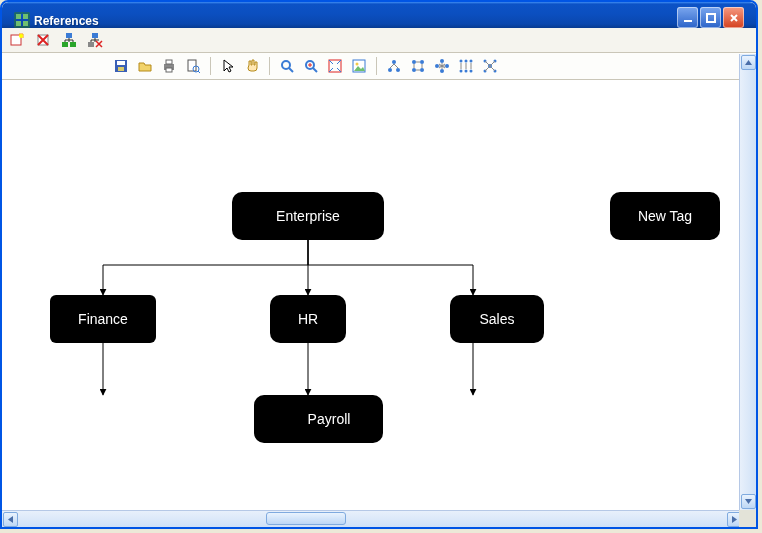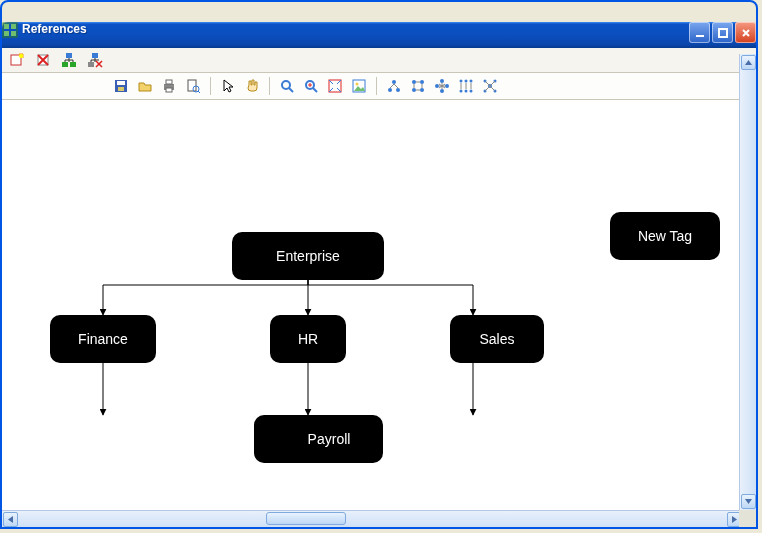--- a/index.html
+++ b/index.html
@@ -17,25 +17,24 @@
     border-radius: 8px 8px 0 0;
     background: #ece9d8;
     overflow: hidden;
     box-sizing: border-box;
   }
   .titlebar {
     position: relative;
     height: 26px;
     background: linear-gradient(to bottom, #3f8cf3 0%, #0c52c6 8%, #0b4fc0 45%, #0a47ae 85%, #083b90 100%);
     display: flex;
-    align-items: flex-start;
-    padding: 0 0;
+    align-items: flex-end;
+    padding: 0 12px;
     border-radius: 6px 6px 0 0;
     color: #fff;
-    margin-top: 20px;
   }
   .titlebar .app-icon {
     width: 16px; height: 16px;
     margin-right: 4px;
     display: inline-block;
   }
   .titlebar .title {
     font-weight: bold;
     font-size: 12px;
     flex: 1 1 auto;
@@ -348,28 +347,28 @@
       <path d="M306 160 L306 215" fill="none" stroke="#000" marker-end="url(#arrow)"></path>
       <path d="M306 160 L306 185 L471 185 L471 215" fill="none" stroke="#000" marker-end="url(#arrow)"></path>
 
       <path d="M101 263 L101 315" fill="none" stroke="#000" marker-end="url(#arrow)"></path>
 
       <path d="M306 263 L306 315" fill="none" stroke="#000" marker-end="url(#arrow)"></path>
 
       <path d="M471 263 L471 315" fill="none" stroke="#000" marker-end="url(#arrow)"></path>
     </svg>
 
-    <div class="node" style="left:230px; top:112px; width:152px; height:48px;margin-top:20px;">
+    <div class="node" style="left:230px; top:112px; width:152px; height:48px;">
       <span>Enterprise</span>
     </div>
     <div class="node" style="left:568px; top:112px; width:110px; height:48px;margin-left:40px;">
       <span>New Tag</span>
     </div>
 
-    <div class="node" style="left:48px; top:215px; width:106px; height:48px;">
+    <div class="node" style="left:48px; top:215px; width:106px; height:48px;border-radius:6px;">
       <span>Finance</span>
     </div>
     <div class="node" style="left:268px; top:215px; width:76px; height:48px;">
       <span>HR</span>
     </div>
     <div class="node" style="left:448px; top:215px; width:94px; height:48px;">
       <span>Sales</span>
     </div>
 
     <div class="node" style="left:252px; top:315px; width:108px; height:48px;padding-left:21px;">

